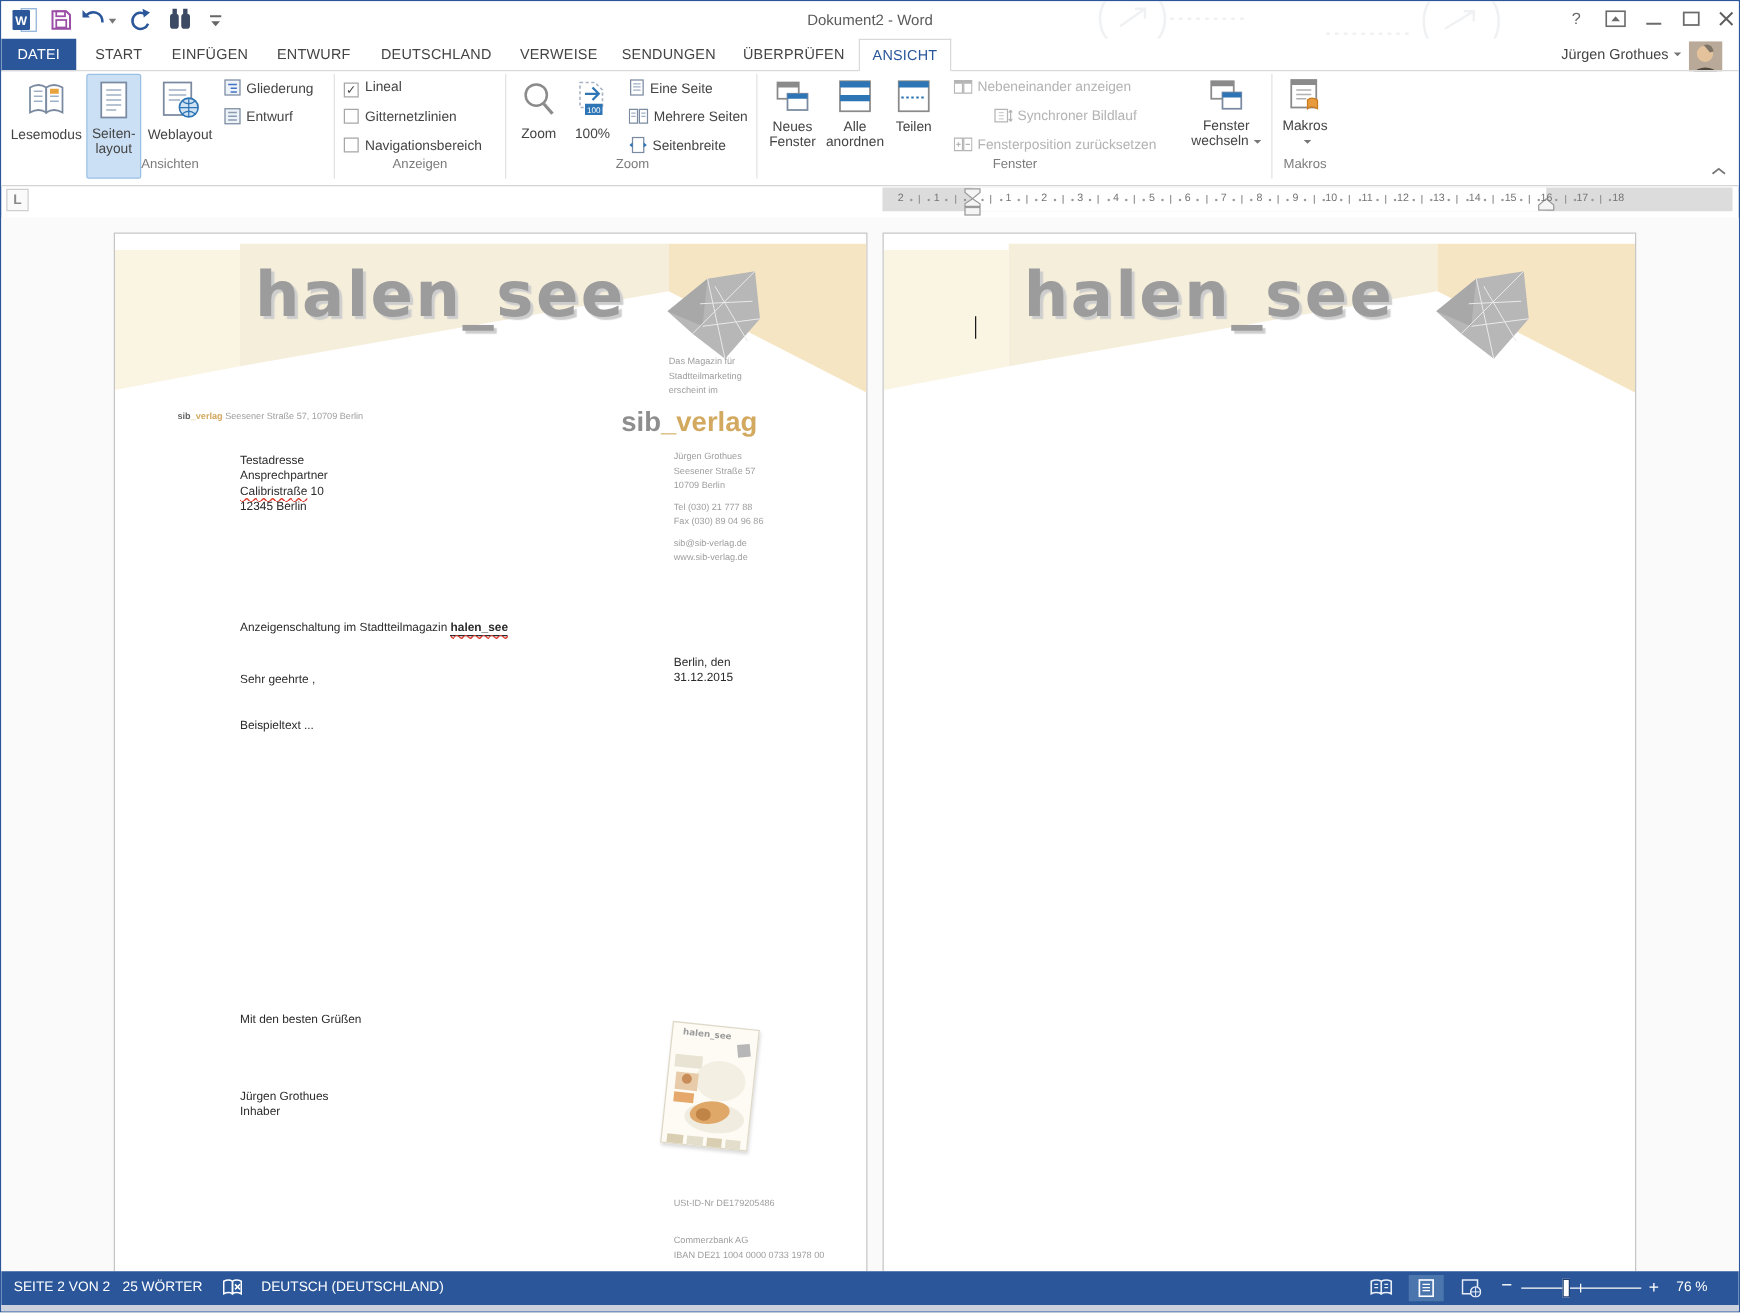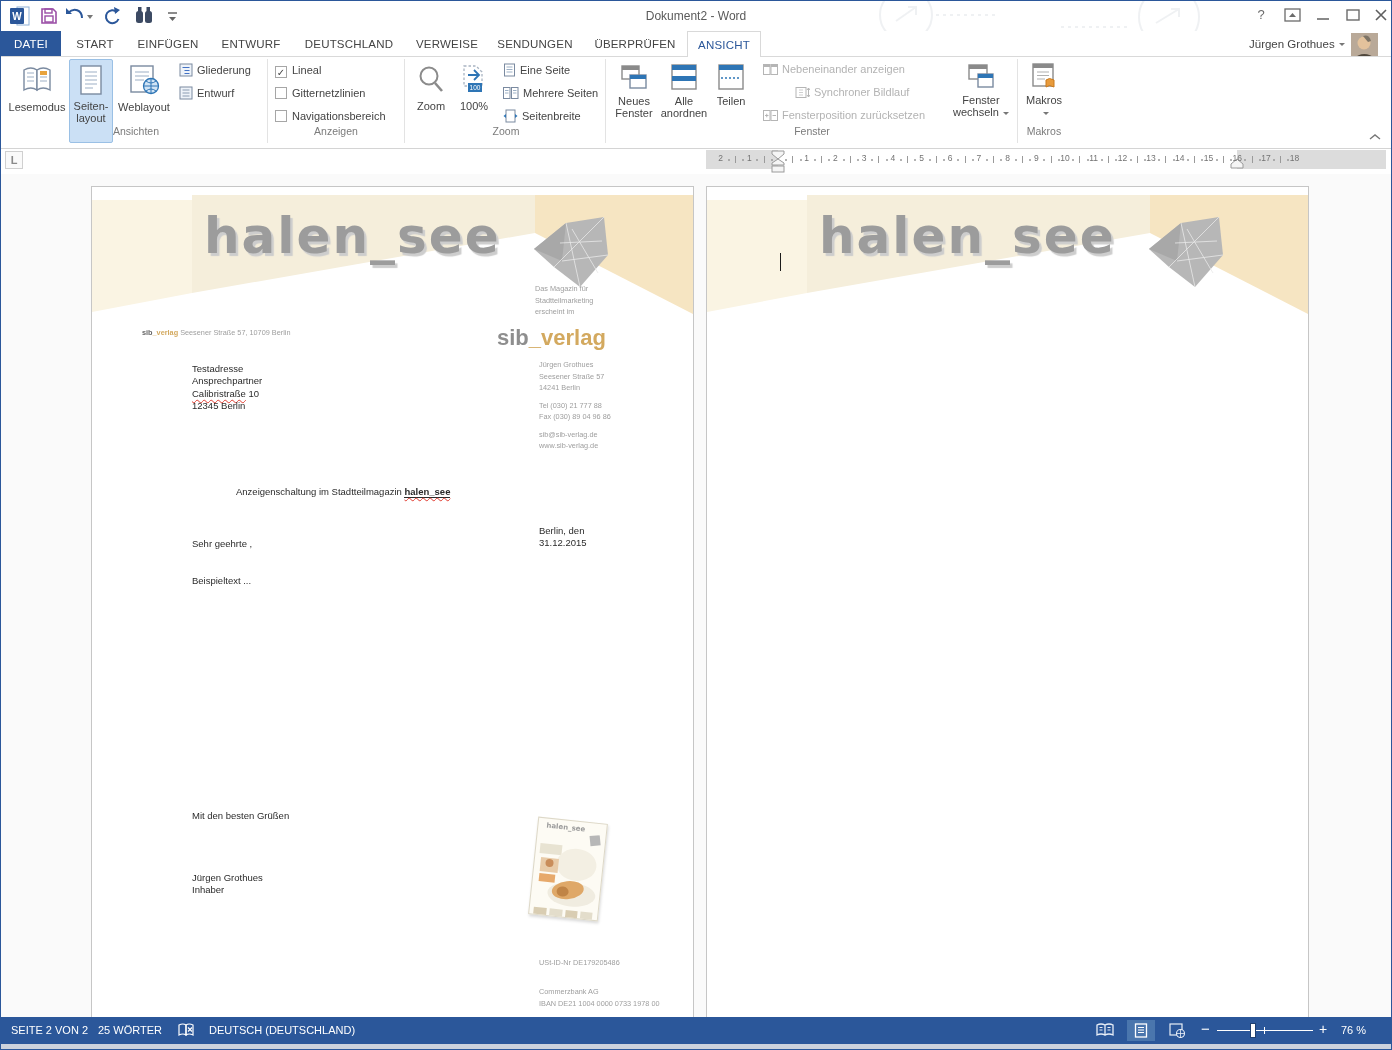--- a/index.html
+++ b/index.html
@@ -553,30 +553,30 @@
       <div class="abs body-t" style="left:100px;top:176px;">
         <div>Testadresse</div>
         <div>Ansprechpartner</div>
         <div><span class="wavy">Calibristraße</span><span> 10</span></div>
         <div>12345 Berlin</div>
       </div>
 
       <div class="abs gray-s" style="left:447px;top:172px;">
         <div>Jürgen Grothues</div>
         <div>Seesener Straße 57</div>
-        <div>14241 Berlin</div>
+        <div>10709 Berlin</div>
         <div style="height:6px;"></div>
         <div>Tel  (030) 21 777 88</div>
         <div>Fax (030) 89 04 96 86</div>
         <div style="height:6px;"></div>
         <div>sib@sib-verlag.de</div>
         <div>www.sib-verlag.de</div>
       </div>
 
-      <div class="abs body-t" style="left:100px;top:299px;margin-left:44px;">
+      <div class="abs body-t" style="left:100px;top:310px;">
         <span>Anzeigenschaltung im Stadtteilmagazin </span><span class="wavy" style="font-weight:bold;border-bottom:1px solid #2b2b2b;">halen_see</span>
       </div>
 
       <div class="abs body-t" style="left:447px;top:338px;">
         <div>Berlin, den</div>
         <div>31.12.2015</div>
       </div>
 
       <div class="abs body-t" style="left:100px;top:351px;">Sehr geehrte ,</div>
       <div class="abs body-t" style="left:100px;top:388px;">Beispieltext ...</div>

